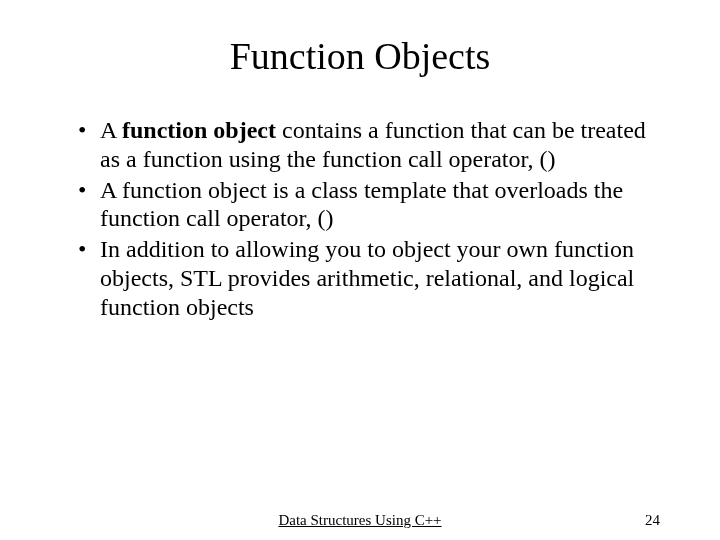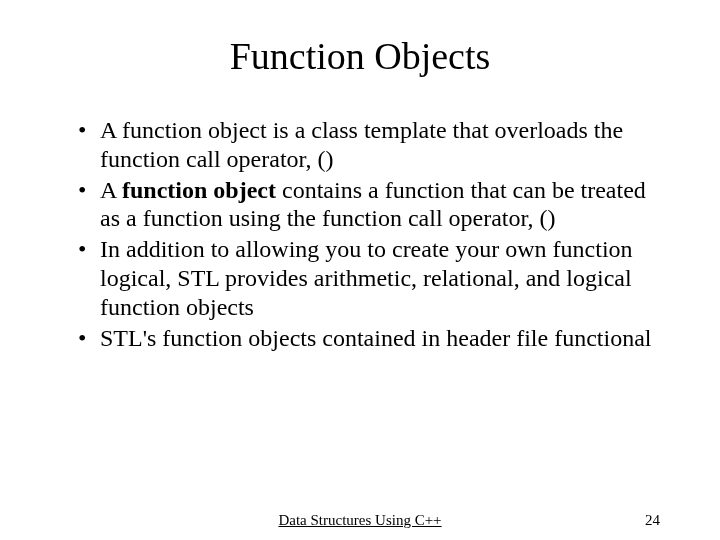--- a/index.html
+++ b/index.html
@@ -71,30 +71,27 @@
     }
   </style>
 </head>
 <body>
 
 <div class="slide">
   <h1 class="title">Function Objects</h1>
 
   <ul class="bullets">
     <li>
+      <span>A </span><span class="bold">function object</span><span> contains a function that can be treated as a function using the function call operator, ()</span>
+    </li>
+    <li>
       <span></span><span class="bold"></span><span>A function object is a class template that overloads the function call operator, ()</span>
     </li>
     <li>
-      <span>A </span><span class="bold">function object</span><span> contains a function that can be treated as a function using the function call operator, ()</span>
-    </li>
-    <li>
-      <span></span><span class="bold"></span><span>In addition to allowing you to create your own function logical, STL provides arithmetic, relational, and logical function objects</span>
-    </li>
-    <li>
-      <span></span><span class="bold"></span><span>STL's function objects contained in header file functional</span>
+      <span></span><span class="bold"></span><span>In addition to allowing you to object your own function objects, STL provides arithmetic, relational, and logical function objects</span>
     </li>
   </ul>
 
   <div class="footer">
     <span class="footer-center">Data Structures Using C++</span>
     <span class="footer-right">24</span>
   </div>
 </div>
 
 </body></html>

